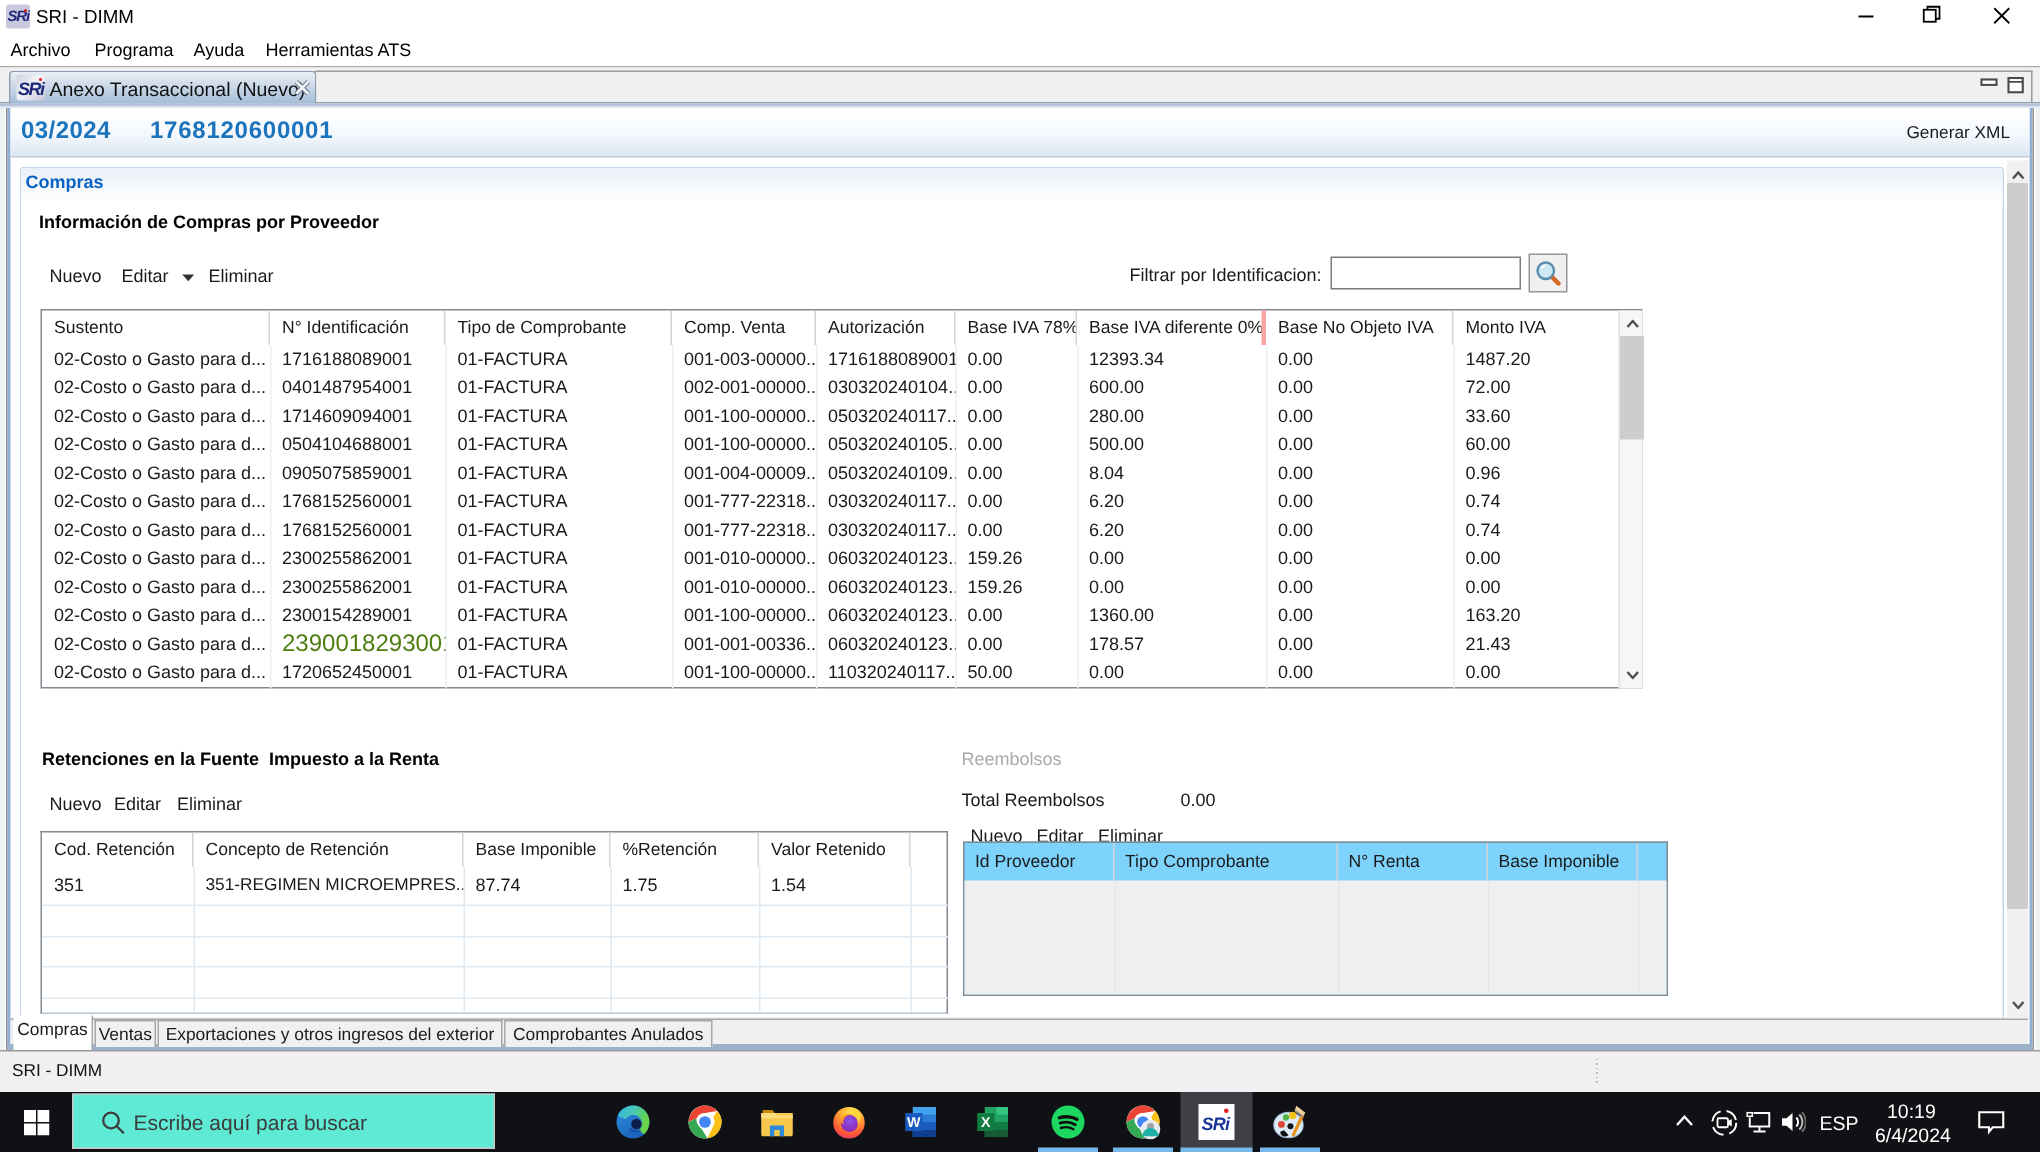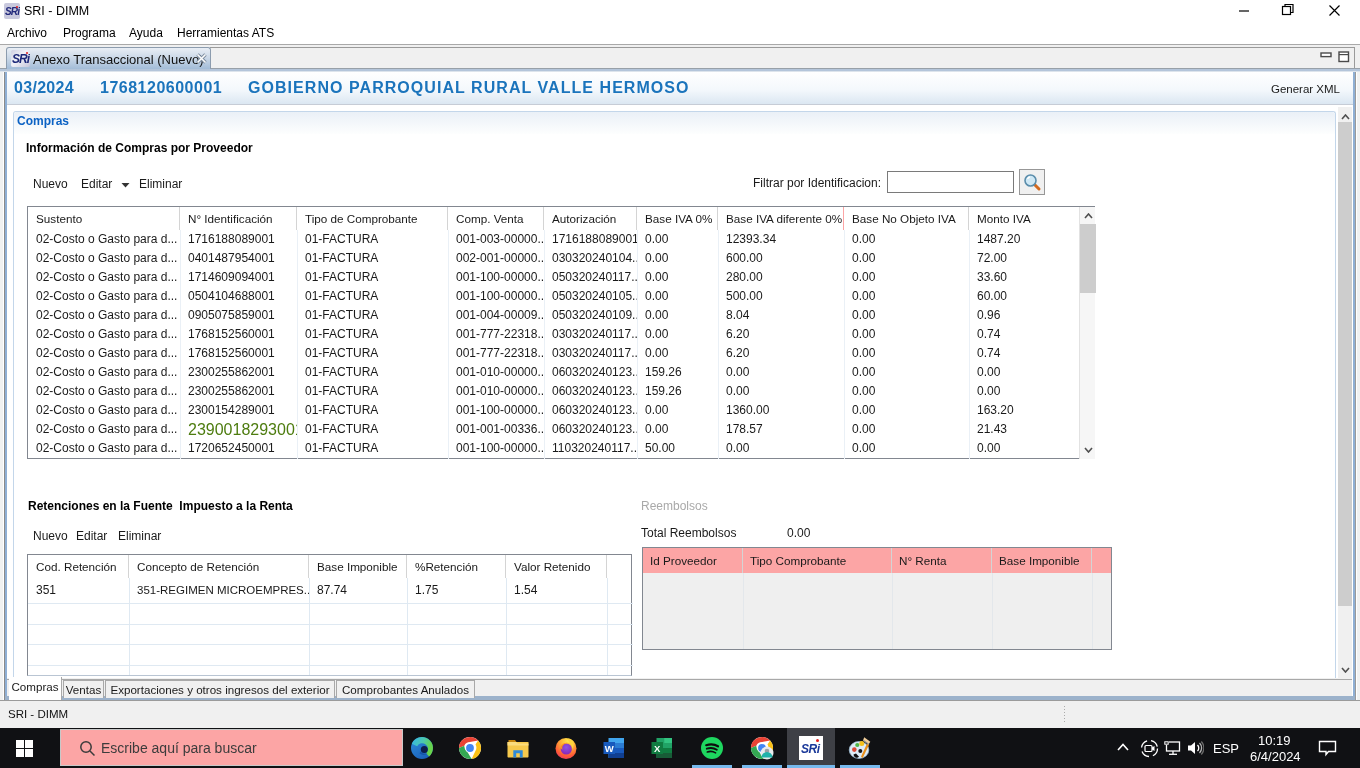--- a/index.html
+++ b/index.html
@@ -64,21 +64,20 @@
 <div class="abs" style="left:3.6px;top:72px;width:1px;height:628px;background:#8a8a8a"></div>
 <div class="abs" style="left:4.6px;top:72px;width:2.4px;height:628px;background:#8fafd4"></div>
 <div class="abs" style="left:1352.8px;top:72px;width:1.9px;height:628px;background:#8fafd4"></div>
 <div class="abs" style="left:1354.7px;top:72px;width:1.1px;height:628px;background:#9a9a9a"></div>
 <div class="abs" style="left:1357px;top:72px;width:3px;height:628px;background:#f0f1f1"></div>
 <div class="abs" style="left:4.6px;top:696px;width:1350px;height:4px;background:#9cb2cb"></div>
 
 <div class="abs" style="left:7px;top:72px;width:1346px;height:33px;background:linear-gradient(#ffffff,#f4f8fc 55%,#dbe7f2);border-bottom:1px solid #c6ccd6">
   <span class="abs" style="left:7px;top:7px;font-size:16px;font-weight:bold;color:#1b74bc;letter-spacing:0.3px">03/2024</span>
   <span class="abs" style="left:93px;top:7px;font-size:16px;font-weight:bold;color:#1b74bc;letter-spacing:0.5px">1768120600001</span>
-  <span class="abs" style="left:241px;top:7px;font-size:16px;font-weight:bold;color:#1b74bc;letter-spacing:1.05px">GOBIERNO PARROQUIAL RURAL VALLE HERMOSO</span>
   <span class="abs" style="right:13px;top:11px;font-size:11.5px;color:#1a1a1a">Generar XML</span>
 </div>
 
 <div class="abs" style="left:11px;top:107px;width:1327px;height:571px;background:#fff;overflow:hidden" id="content">
 
   <div class="abs" style="left:2px;top:4px;width:1323px;height:567px;border:1px solid #c3d6ea;border-bottom:none;border-radius:3px 3px 0 0"></div>
   <div class="abs" style="left:3px;top:5px;width:1321px;height:22px;background:linear-gradient(#eaf0f7,#fdfefe);border-radius:3px 3px 0 0"></div>
   <span class="abs" style="left:6px;top:7px;font-size:12px;font-weight:bold;color:#0b62c4">Compras</span>
   <span class="abs" style="left:15px;top:34px;font-size:12px;font-weight:bold;color:#000">Información de Compras por Proveedor</span>
 
@@ -97,22 +96,22 @@
       <path d="M5.5 7 A4 4 0 0 1 8 5" stroke="#fff" stroke-width="1.4" fill="none"></path>
     </svg>
   </div>
 
   <div class="abs" style="left:16px;top:99px;width:1068px;height:253px;border:1px solid #828790;background:#fff">
 <div class="abs" style="left:0px;top:0;width:152px;height:23px;border-right:1px solid #d4d4d4;font-size:11.7px;color:#1a1a1a;line-height:23px;padding-left:8px;white-space:nowrap;overflow:hidden">Sustento</div>
 <div class="abs" style="left:152px;top:0;width:117px;height:23px;border-right:1px solid #d4d4d4;font-size:11.7px;color:#1a1a1a;line-height:23px;padding-left:8px;white-space:nowrap;overflow:hidden">N° Identificación</div>
 <div class="abs" style="left:269px;top:0;width:151px;height:23px;border-right:1px solid #d4d4d4;font-size:11.7px;color:#1a1a1a;line-height:23px;padding-left:8px;white-space:nowrap;overflow:hidden">Tipo de Comprobante</div>
 <div class="abs" style="left:420px;top:0;width:96px;height:23px;border-right:1px solid #d4d4d4;font-size:11.7px;color:#1a1a1a;line-height:23px;padding-left:8px;white-space:nowrap;overflow:hidden">Comp. Venta</div>
 <div class="abs" style="left:516px;top:0;width:93px;height:23px;border-right:1px solid #d4d4d4;font-size:11.7px;color:#1a1a1a;line-height:23px;padding-left:8px;white-space:nowrap;overflow:hidden">Autorización</div>
-<div class="abs" style="left:609px;top:0;width:81px;height:23px;border-right:1px solid #d4d4d4;font-size:11.7px;color:#1a1a1a;line-height:23px;padding-left:8px;white-space:nowrap;overflow:hidden">Base IVA 0%</div>
-<div class="abs" style="left:690px;top:0;width:126px;height:23px;border-right:1px solid #fca5a5;font-size:11.7px;color:#1a1a1a;line-height:23px;padding-left:8px;white-space:nowrap;overflow:hidden">Base IVA diferente 0%</div>
+<div class="abs" style="left:609px;top:0;width:81px;height:23px;border-right:1px solid #d4d4d4;font-size:11.7px;color:#1a1a1a;line-height:23px;padding-left:8px;white-space:nowrap;overflow:hidden">Base IVA 78%</div>
+<div class="abs" style="left:690px;top:0;width:126px;height:23px;border-right:3px solid #fca5a5;font-size:11.7px;color:#1a1a1a;line-height:23px;padding-left:8px;white-space:nowrap;overflow:hidden">Base IVA diferente 0%</div>
 <div class="abs" style="left:816px;top:0;width:125px;height:23px;border-right:1px solid #d4d4d4;font-size:11.7px;color:#1a1a1a;line-height:23px;padding-left:8px;white-space:nowrap;overflow:hidden">Base No Objeto IVA</div>
 <div class="abs" style="left:941px;top:0;width:110px;height:23px;font-size:11.7px;color:#1a1a1a;line-height:23px;padding-left:8px;white-space:nowrap;overflow:hidden">Monto IVA</div>
 <div class="abs" style="left:152px;top:23px;width:1px;height:229px;background:#eaf0f6"></div>
 <div class="abs" style="left:269px;top:23px;width:1px;height:229px;background:#eaf0f6"></div>
 <div class="abs" style="left:420px;top:23px;width:1px;height:229px;background:#eaf0f6"></div>
 <div class="abs" style="left:516px;top:23px;width:1px;height:229px;background:#eaf0f6"></div>
 <div class="abs" style="left:609px;top:23px;width:1px;height:229px;background:#eaf0f6"></div>
 <div class="abs" style="left:690px;top:23px;width:1px;height:229px;background:#eaf0f6"></div>
 <div class="abs" style="left:816px;top:23px;width:1px;height:229px;background:#eaf0f6"></div>
 <div class="abs" style="left:941px;top:23px;width:1px;height:229px;background:#eaf0f6"></div>
@@ -262,21 +261,21 @@
 <div class="abs" style="left:0;top:89px;width:605px;height:1px;background:#dfe9f2"></div>
 <div class="abs" style="left:0;top:109.5px;width:605px;height:1px;background:#dfe9f2"></div>
 </div>
 
   <span class="abs" style="left:630px;top:392px;font-size:12px;font-weight:normal;color:#a9a9a9">Reembolsos</span>
 <span class="abs f12" style="left:630px;top:419px">Total Reembolsos</span>
 <span class="abs f12" style="left:776px;top:419px">0.00</span>
 <span class="abs f12" style="left:636px;top:443px">Nuevo</span>
 <span class="abs f12" style="left:680px;top:443px">Editar</span>
 <span class="abs f12" style="left:721px;top:443px">Eliminar</span>
-<div class="abs" style="left:631px;top:440px;width:470px;height:103px;border:1px solid #828790;background:#fca5a5">
+<div class="abs" style="left:631px;top:454px;width:470px;height:103px;border:1px solid #828790;background:#7dd3fc">
 <div class="abs" style="left:0px;top:0;width:100px;height:25px;border-right:1px solid #d4d4d4;font-size:11.7px;color:#1a1a1a;line-height:25px;padding-left:7px;white-space:nowrap;overflow:hidden">Id Proveedor</div>
 <div class="abs" style="left:100px;top:0;width:149px;height:25px;border-right:1px solid #d4d4d4;font-size:11.7px;color:#1a1a1a;line-height:25px;padding-left:7px;white-space:nowrap;overflow:hidden">Tipo Comprobante</div>
 <div class="abs" style="left:249px;top:0;width:100px;height:25px;border-right:1px solid #d4d4d4;font-size:11.7px;color:#1a1a1a;line-height:25px;padding-left:7px;white-space:nowrap;overflow:hidden">N° Renta</div>
 <div class="abs" style="left:349px;top:0;width:100px;height:25px;border-right:1px solid #d4d4d4;font-size:11.7px;color:#1a1a1a;line-height:25px;padding-left:7px;white-space:nowrap;overflow:hidden">Base Imponible</div>
 <div class="abs" style="left:449px;top:0;width:19px;height:25px;font-size:12px;color:#1a1a1a;line-height:25px;padding-left:7px;white-space:nowrap;overflow:hidden"></div>
 <div class="abs" style="left:0;top:25px;width:468px;height:76px;background:#efefef"></div>
 <div class="abs" style="left:100px;top:25px;width:1px;height:76px;background:#e3e7eb"></div>
 <div class="abs" style="left:249px;top:25px;width:1px;height:76px;background:#e3e7eb"></div>
 <div class="abs" style="left:349px;top:25px;width:1px;height:76px;background:#e3e7eb"></div>
 <div class="abs" style="left:449px;top:25px;width:1px;height:76px;background:#e3e7eb"></div>
@@ -305,21 +304,21 @@
   <div class="abs" style="left:1064px;top:5px;width:1px;height:18px;background:repeating-linear-gradient(#aaa 0 1px,transparent 1px 3px)"></div>
 </div>
 
 <div class="abs" style="left:0;top:728px;width:1360px;height:40px;background:#101114">
 <svg class="abs" style="left:16px;top:12px" width="17" height="17" viewBox="0 0 17 17">
 <rect x="0" y="0" width="8" height="8" fill="#fff"></rect>
       <rect x="9" y="0" width="8" height="8" fill="#fff"></rect>
 <rect x="0" y="9" width="8" height="8" fill="#fff"></rect>
       <rect x="9" y="9" width="8" height="8" fill="#fff"></rect>
     </svg>
-<div class="abs" style="left:60px;top:1px;width:343px;height:37px;background:#fca5a5;border:1px solid #c8c8c8">
+<div class="abs" style="left:48px;top:1px;width:282px;height:37px;background:#5eead4;border:1px solid #c8c8c8">
 <svg class="abs" style="left:18px;top:10px" width="17" height="17" viewBox="0 0 17 17">
         <circle cx="7" cy="7" r="5.2" fill="none" stroke="#3b3b3b" stroke-width="1.5"></circle>
         <line x1="11" y1="11" x2="15.5" y2="15.5" stroke="#3b3b3b" stroke-width="1.5"></line>
       </svg>
 <span class="abs" style="left:40px;top:10px;font-size:14px;color:#3c3c3c">Escribe aquí para buscar</span>
 </div>
 <div class="abs" style="left:398px;top:0;width:48px;height:40px;">
       <div class="abs" style="left:12px;top:8px;width:24px;height:24px"><svg width="24" height="24" viewBox="0 0 24 24">
 <defs>
             <linearGradient id="eg2" x1="0" y1="0.15" x2="1" y2="0.55">

